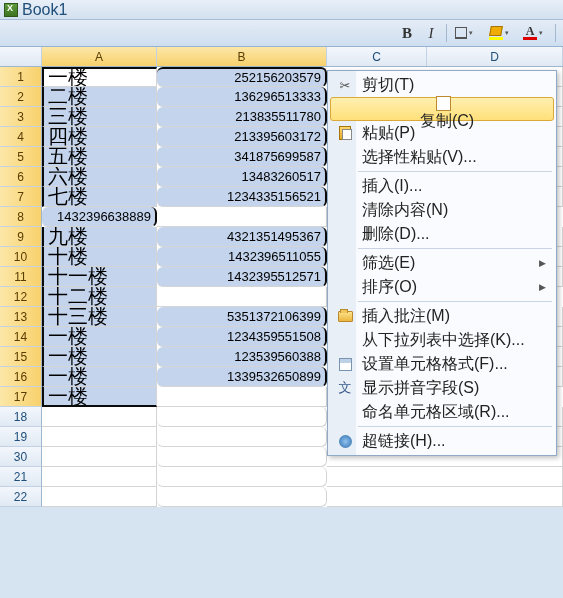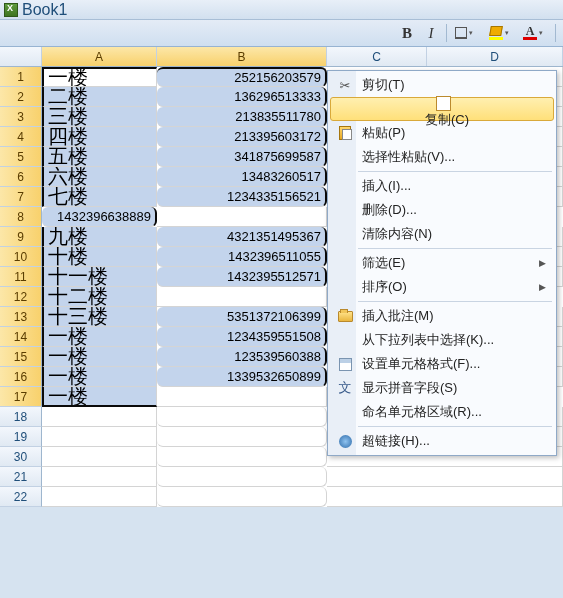--- a/index.html
+++ b/index.html
@@ -137,21 +137,21 @@
   .cm-item.hover {
     background: linear-gradient(to bottom, #ffefb0, #ffe07a);
     border: 1px solid #d9a93a;
     border-radius: 3px;
     height: 24px;
     flex-direction: column;
   }
   .cm-icon-col {
     width: 22px; display:flex; align-items:center; justify-content:center;
   }
-  .cm-label { padding-left: 6px; font-size: 13px; color: #222; }
+  .cm-label { padding-left: 6px; font-size: 16px; color: #222; }
   .cm-sep {
     height: 1px; background: #c9d4e2; margin: 2px 2px 2px 28px;
   }
   
   .ico-scissors::before { content: "✂"; color: #555; font-size: 13px; }
   .ico-copy { width: 13px; height: 13px; border: 1px solid #bb8a2e; background: #fff; position: relative; }
   .ico-copy::after{content:"";position:absolute;top:-3px;left:-3px;width:13px;height:13px;border:1px solid #bb8a2e;background:#fff;}
   .ico-paste { width: 12px; height: 14px; background: linear-gradient(#ffd76b,#e8a723); border:1px solid #a6760e; position:relative; }
   .ico-paste::after{content:"";position:absolute;top:2px;left:2px;width:8px;height:9px;background:#fff;border:1px solid #888;}
   .ico-folder { width: 15px; height: 11px; background: linear-gradient(#ffe28a,#e9b63f); border:1px solid #b9892c; border-radius:1px; position:relative; }
@@ -357,25 +357,25 @@
     <span class="cm-icon-col"></span>
     <span class="cm-label">选择性粘贴(V)...</span>
   </div>
   <div class="cm-sep"></div>
   <div class="cm-item">
     <span class="cm-icon-col"></span>
     <span class="cm-label">插入(I)...</span>
   </div>
   <div class="cm-item">
     <span class="cm-icon-col"></span>
+    <span class="cm-label">清除内容(N)</span>
+  </div>
+  <div class="cm-item">
+    <span class="cm-icon-col"></span>
     <span class="cm-label">删除(D)...</span>
-  </div>
-  <div class="cm-item">
-    <span class="cm-icon-col"></span>
-    <span class="cm-label">清除内容(N)</span>
   </div>
   <div class="cm-sep"></div>
   <div class="cm-item">
     <span class="cm-icon-col"></span>
     <span class="cm-label">筛选(E)</span>
     <span style="position:absolute;right:8px;color:#555;font-size:9px">▶</span>
   </div>
   <div class="cm-item">
     <span class="cm-icon-col"></span>
     <span class="cm-label">排序(O)</span>

